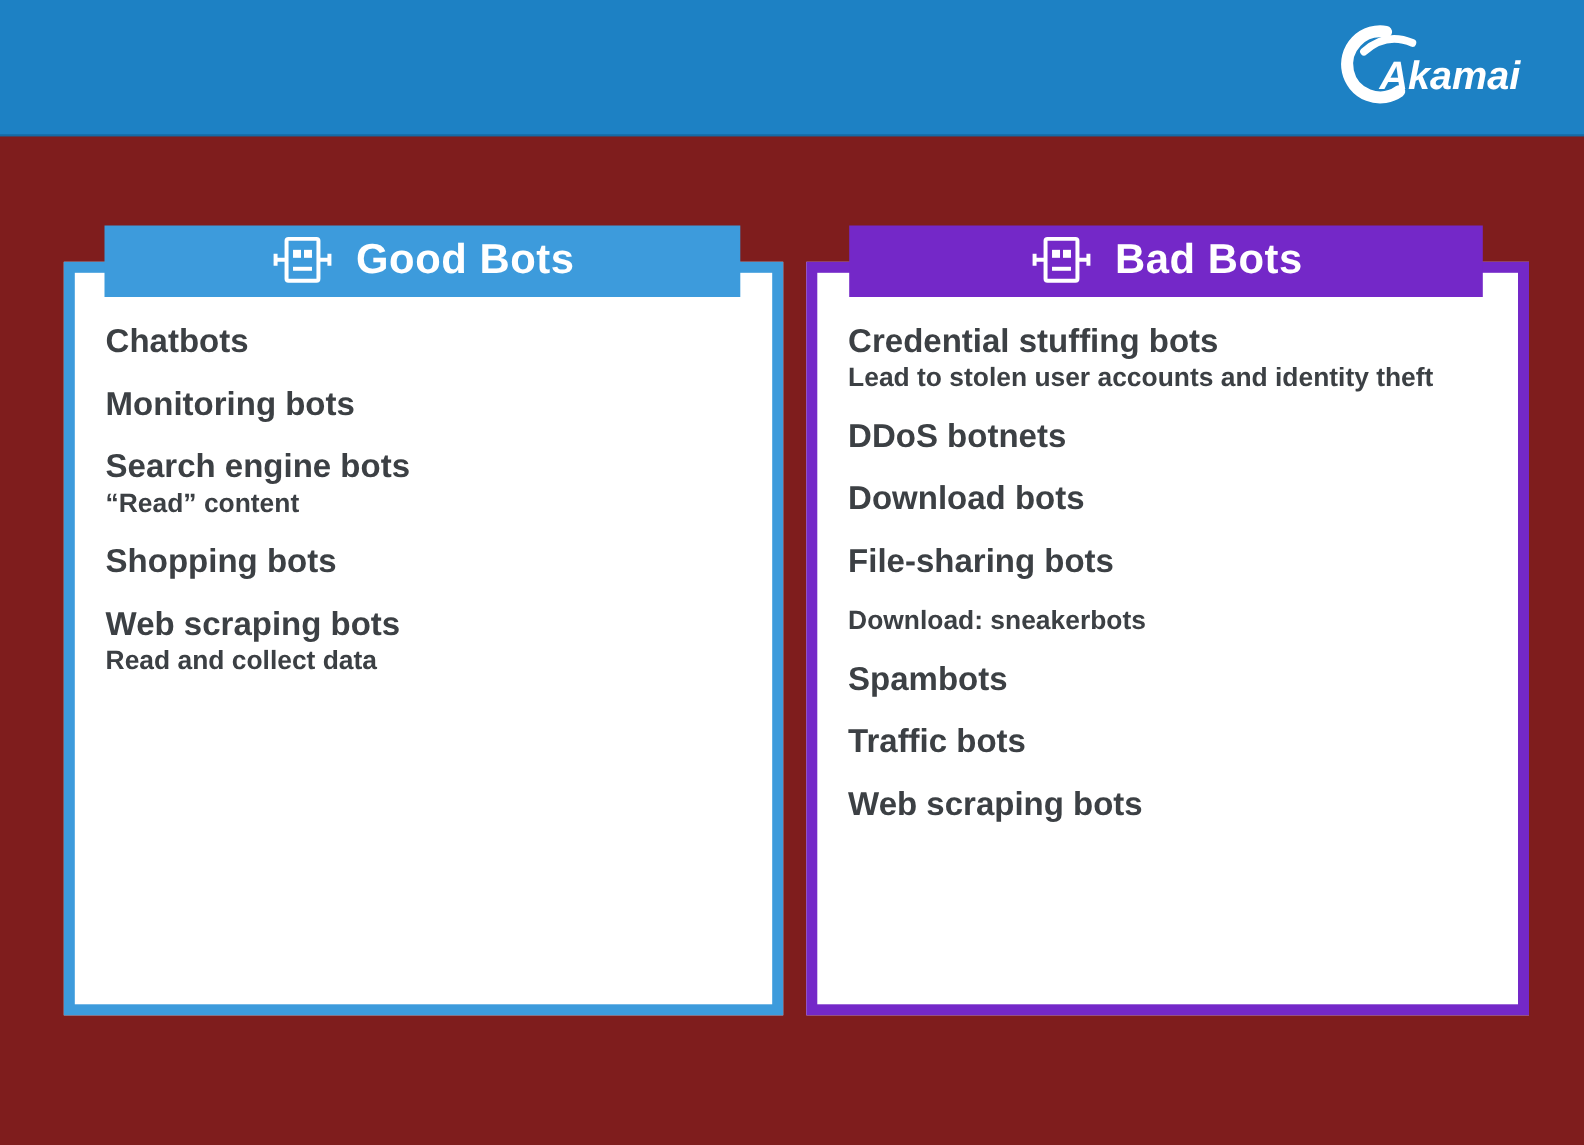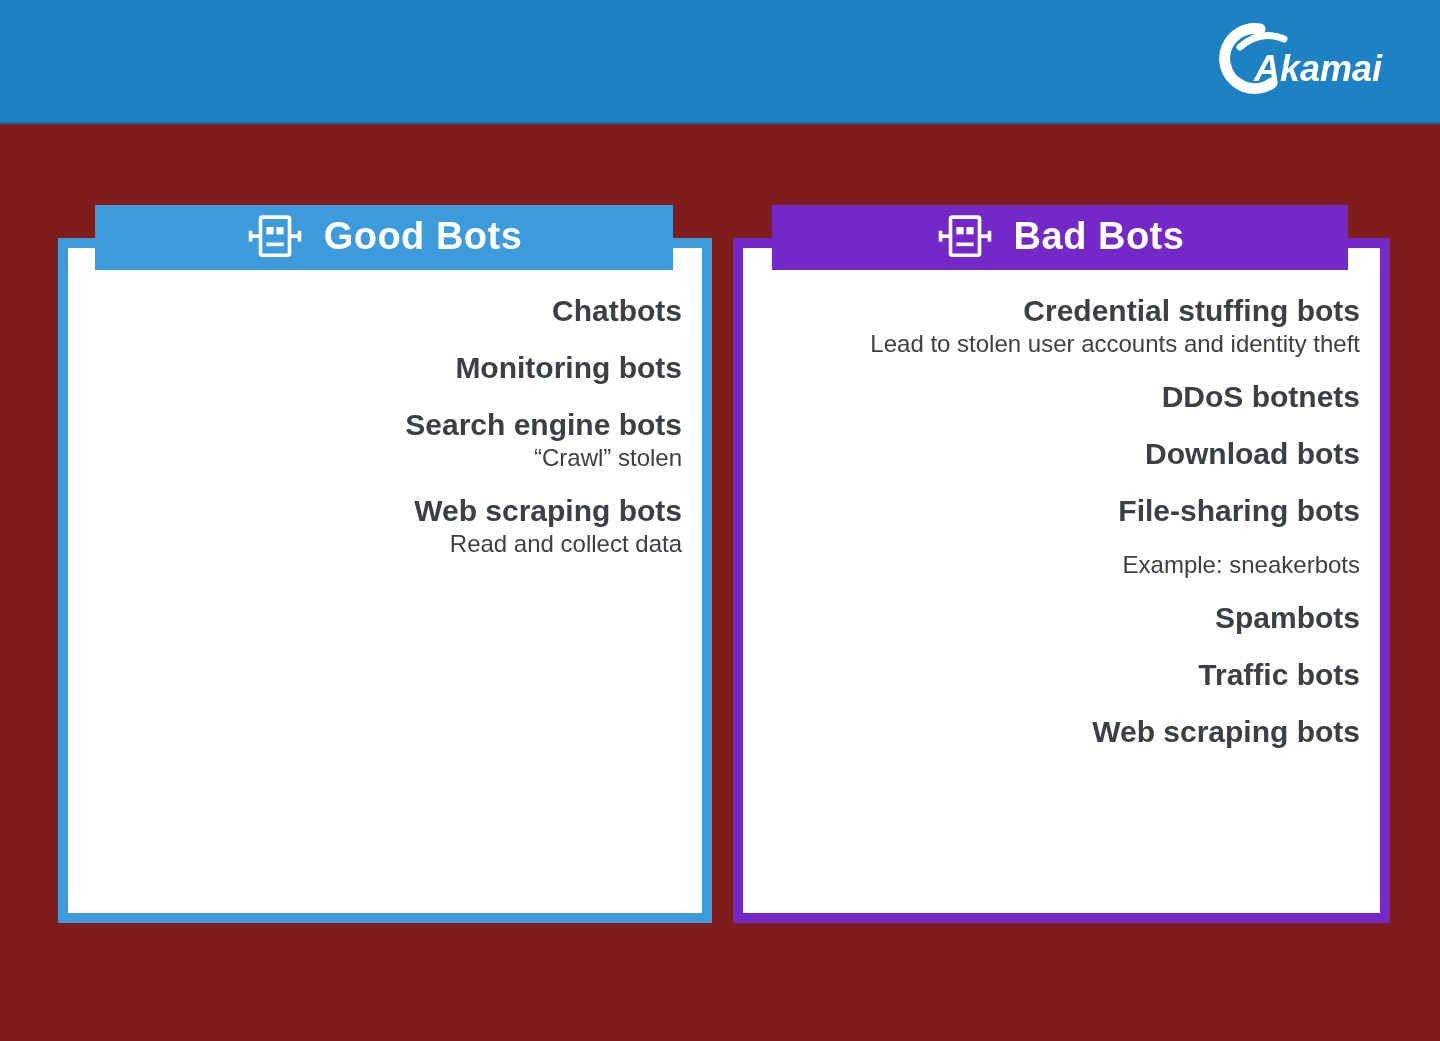--- a/index.html
+++ b/index.html
@@ -12,21 +12,21 @@
   .topbar{
     position:absolute;top:0;left:0;width:1440px;height:122px;
     background:var(--topbar,#1D81C4);
     border-bottom:2px solid rgba(0,40,70,0.25);
   }
   .logo{
     position:absolute;right:46px;top:16px;width:180px;height:90px;
     display:flex;align-items:center;justify-content:flex-end;
   }
   
-  .box{position:absolute;box-sizing:border-box;background:#fff;z-index:1;text-align:right;}
+  .box{position:absolute;box-sizing:border-box;background:#fff;z-index:1;}
   .box-good{left:58px;top:238px;width:654px;height:685px;border:10px solid var(--blue,#3D9BDC);}
   .box-bad{left:733px;top:238px;width:657px;height:685px;border:10px solid var(--purple,#7428C8);}
   .banner{
     position:absolute;top:205px;height:65px;z-index:2;
     display:flex;align-items:center;justify-content:center;gap:20px;
   }
   .banner-good{left:95px;width:578px;background:var(--blue,#3D9BDC);}
   .banner-bad{left:772px;width:576px;background:var(--purple,#7428C8);}
   .banner-title{
     color:#fff;font-size:38px;font-weight:700;letter-spacing:0.5px;line-height:1;
@@ -34,21 +34,21 @@
   }
   .robot{display:inline-flex;}
   
   .items{padding:45px 20px 0 28px;}
   .box-bad .items{}
   .item + .item{margin-top:21px;}
   .bot-label{
     color:var(--text,#3C4044);font-size:30px;font-weight:700;line-height:36px;
   }
   .bot-sub{
-    color:var(--text,#3C4044);font-size:24px;font-weight:400;line-height:29px;
+    color:var(--text,#3C4044);font-size:24px;font-weight:700;line-height:29px;
     white-space:pre-line;
   }
 </style>
 </head>
 <body>
 
 <div class="page">
 
   <header class="topbar">
     <div class="logo">
@@ -68,23 +68,27 @@
 
   </div>
 
   <div class="item">
     <div class="bot-label">Monitoring bots</div>
 
   </div>
 
   <div class="item">
     <div class="bot-label">Search engine bots</div>
-    <div class="bot-sub">“Crawl” stolen</div>
+    <div class="bot-sub">“Read” content</div>
   </div>
 
+  <div class="item">
+    <div class="bot-label">Shopping bots</div>
+
+  </div>
 
   <div class="item">
     <div class="bot-label">Web scraping bots</div>
     <div class="bot-sub">Read and collect data</div>
   </div>
 </div>
   </section>
   <div class="banner banner-good">
     <span class="robot">
       <svg width="58" height="52" viewBox="0 0 64 56">
@@ -121,21 +125,21 @@
     <div class="bot-label">Download bots</div>
 
   </div>
 
   <div class="item">
     <div class="bot-label">File-sharing bots</div>
 
   </div>
 
   <div class="item">
-    <div class="bot-sub">Example: sneakerbots</div>
+    <div class="bot-sub">Download: sneakerbots</div>
   </div>
 
   <div class="item">
   </div>
 
   <div class="item">
     <div class="bot-label">Spambots</div>
 
   </div>
 

